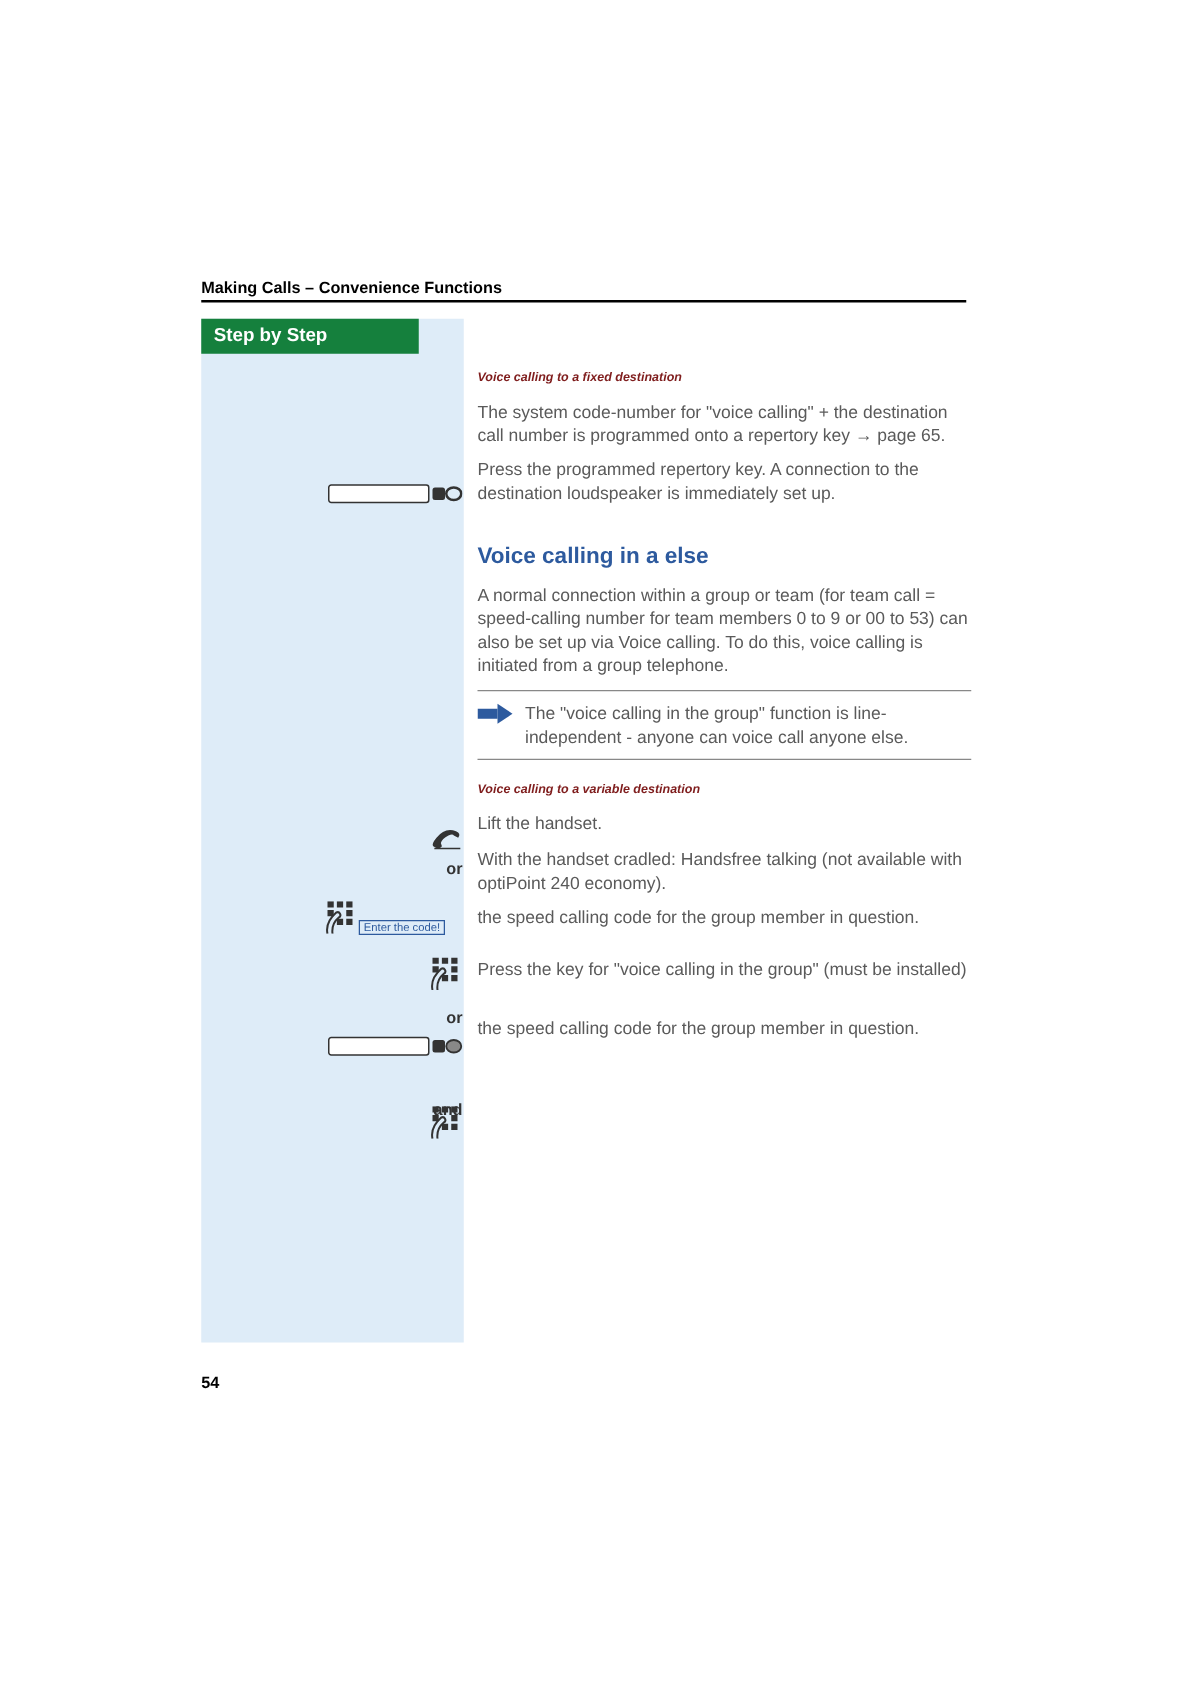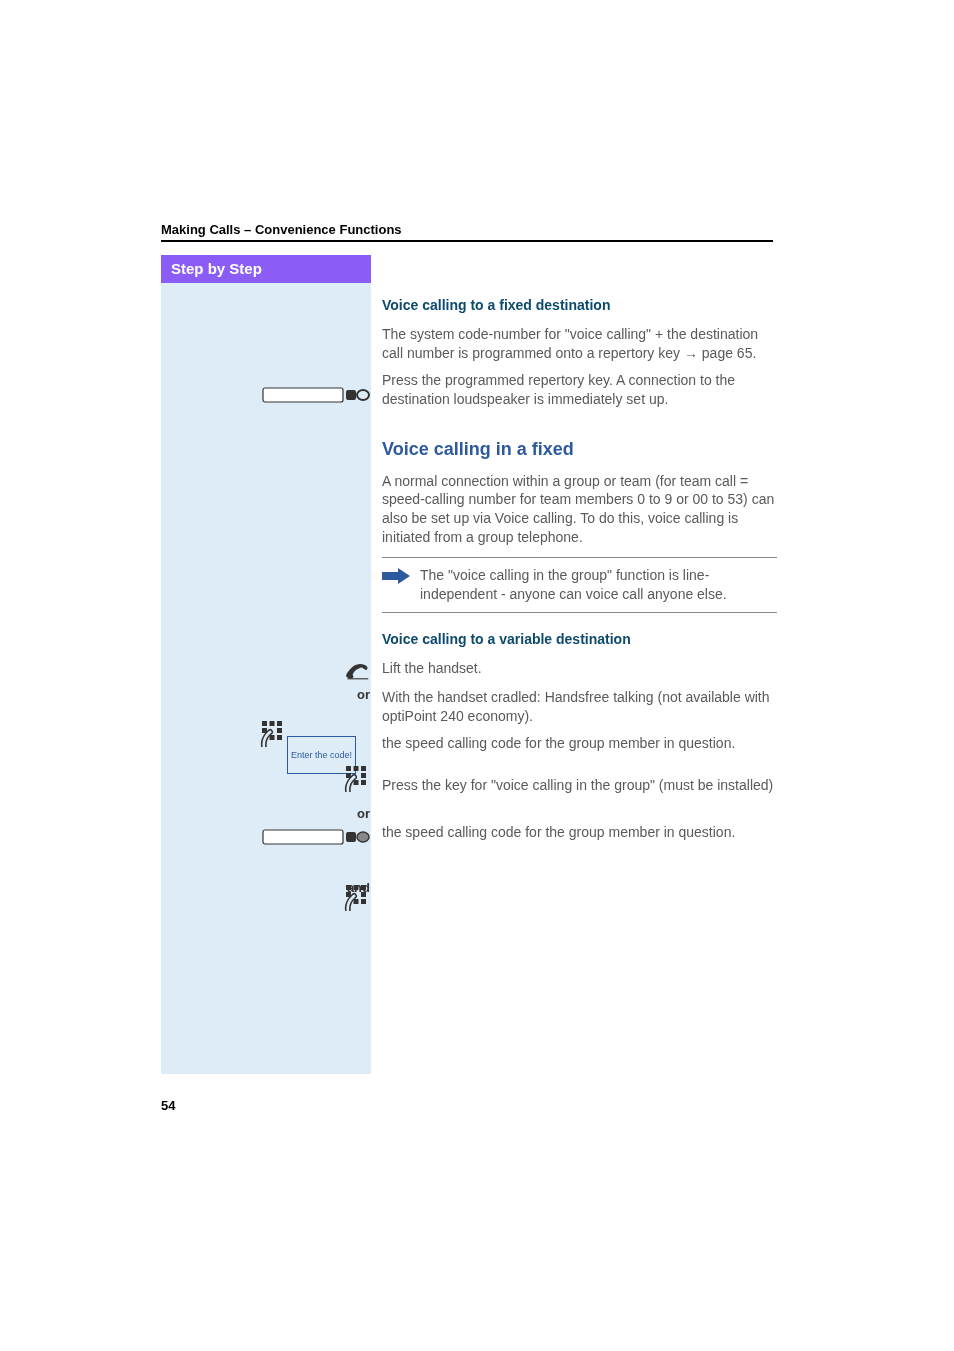--- a/index.html
+++ b/index.html
@@ -42,43 +42,44 @@
     top: 255px;
     width: 210px;
     height: 819px;
     background: #deecf8;
   }
 
   .sidebar-header {
     position: absolute;
     left: 161px;
     top: 255px;
-    width: 210px;
+    width: 174px;
     height: 28px;
-    background: #8b5cf6;
+    background: #15803d;
     color: #ffffff;
     font-size: 15px;
     font-weight: bold;
     line-height: 28px;
     padding-left: 10px;
   }
 
   .content {
     position: absolute;
     left: 382px;
     top: 255px;
     width: 395px;
   }
 
   .h3-blue {
-    color: #0c4a6e;
-    font-weight: bold;
-    font-size: 14px;
+    color: #7f1d1d;
+    font-weight: bold;
+    font-size: 10px;
     margin-top: 42px;
     margin-bottom: 12px;
+    font-style: italic;
   }
 
   .h2-blue {
     color: #2d5a9e;
     font-weight: bold;
     font-size: 18px;
     margin-top: 30px;
     margin-bottom: 12px;
   }
 
@@ -138,21 +139,21 @@
 
   .keypad-icon {
     width: 24px;
     height: 26px;
   }
 
   .code-label-box {
     border: 1px solid #2d5a9e;
     font-size: 9px;
     color: #2d5a9e;
-    padding: 13px 3px;
+    padding: 0 3px;
     white-space: nowrap;
     display: inline-block;
     vertical-align: bottom;
     margin-right: 0;
   }
 
   .footer-pagenum {
     position: absolute;
     left: 161px;
     top: 1098px;
@@ -256,21 +257,21 @@
 
     <div class="h3-blue">Voice calling to a fixed destination</div>
 
     <p class="para">
       <span>The system code-number for "voice calling" + the destination call number is programmed onto a repertory key </span><span class="page-ref">page 65.</span>
     </p>
 
     <p class="para">Press the programmed repertory key. A connection to the destination loudspeaker is immediately set up.</p>
 
 
-    <div class="h2-blue">Voice calling in a fixed</div>
+    <div class="h2-blue">Voice calling in a else</div>
 
     <p class="para">A normal connection within a group or team (for team call = speed-calling number for team members 0 to 9 or 00 to 53) can also be set up via Voice calling. To do this, voice calling is initiated from a group telephone.</p>
 
     <div class="note-box">
       <svg class="note-arrow" viewBox="0 0 30 20">
         <rect x="0" y="6" width="16" height="8" fill="#2d5a9e"></rect>
         <polygon points="16,2 28,10 16,18" fill="#2d5a9e"></polygon>
       </svg>
       <div class="note-text">The "voice calling in the group" function is line-independent - anyone can voice call anyone else.</div>
     </div>

